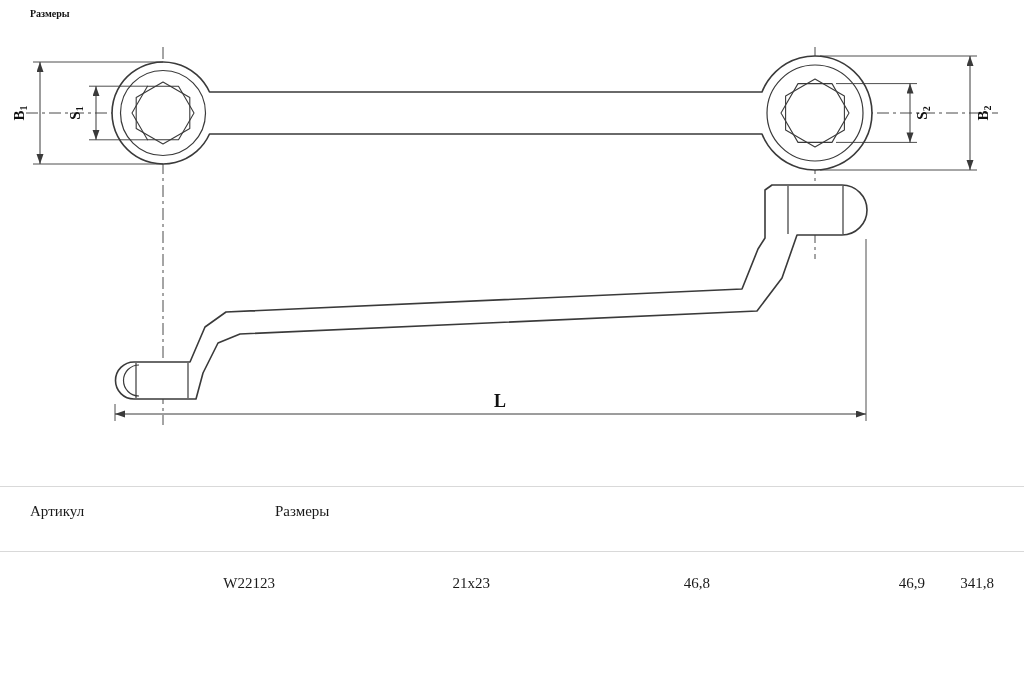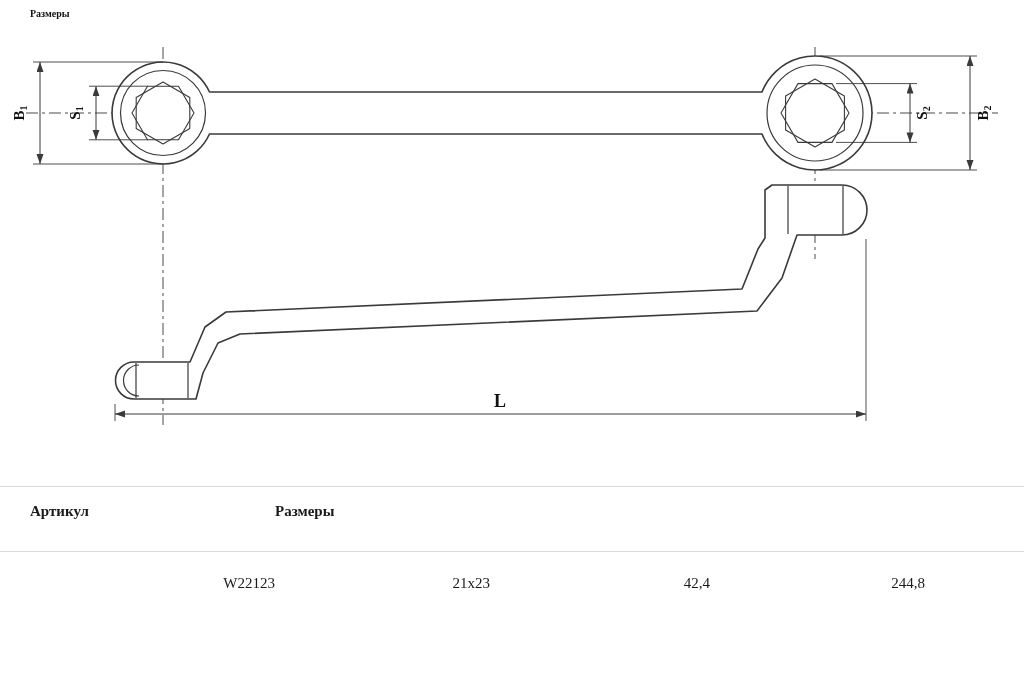--- a/index.html
+++ b/index.html
@@ -11,21 +11,21 @@
   .inner{fill:none;stroke:#3a3a3a;stroke-width:1.2;}
   .hex{fill:none;stroke:#3a3a3a;stroke-width:1.1;stroke-linejoin:round;}
   .cline{fill:none;stroke:#4a4a4a;stroke-width:1;stroke-dasharray:12 4 3 4;}
   .dim{stroke:#3a3a3a;stroke-width:1;fill:none;}
   .ext{stroke:#3a3a3a;stroke-width:0.9;fill:none;}
   .dimtext{font-family:"Liberation Serif","DejaVu Serif",serif;font-weight:bold;font-size:15px;fill:#111;}
   .dimtext .sub{font-size:10px;}
   .biglabel{font-size:18px;}
   .table{position:absolute;top:486px;left:0;width:1024px;}
   .trow{display:grid;grid-template-columns:245px 215px 220px 215px 1fr;padding:0 30px;}
-  .thead{border-top:1px solid #d9d9d9;border-bottom:1px solid #d9d9d9;font-weight:bold;}
+  .thead{border-top:1px solid #d9d9d9;border-bottom:1px solid #d9d9d9;}
   .thead .cell{padding:16px 0 31px;}
   .tbody .cell{padding:23px 0 30px;text-align:right;}
   .cell{font-size:15px;color:#1a1a1a;}
 </style>
 </head>
 <body>
 
 <div class="page">
 
   <div class="page-title">Размеры</div>
@@ -102,18 +102,19 @@
   </svg>
 
   <div class="table">
     <div class="trow thead">
       <div class="cell">Артикул</div>
       <div class="cell">Размеры</div>
     </div>
     <div class="trow tbody">
       <div class="cell">W22123</div>
       <div class="cell">21x23</div>
-      <div class="cell">42,4</div>
-      <div class="cell">244,8</div>
+      <div class="cell">46,8</div>
+      <div class="cell">46,9</div>
+      <div class="cell">341,8</div>
     </div>
   </div>
 
 </div>
 
 </body></html>

